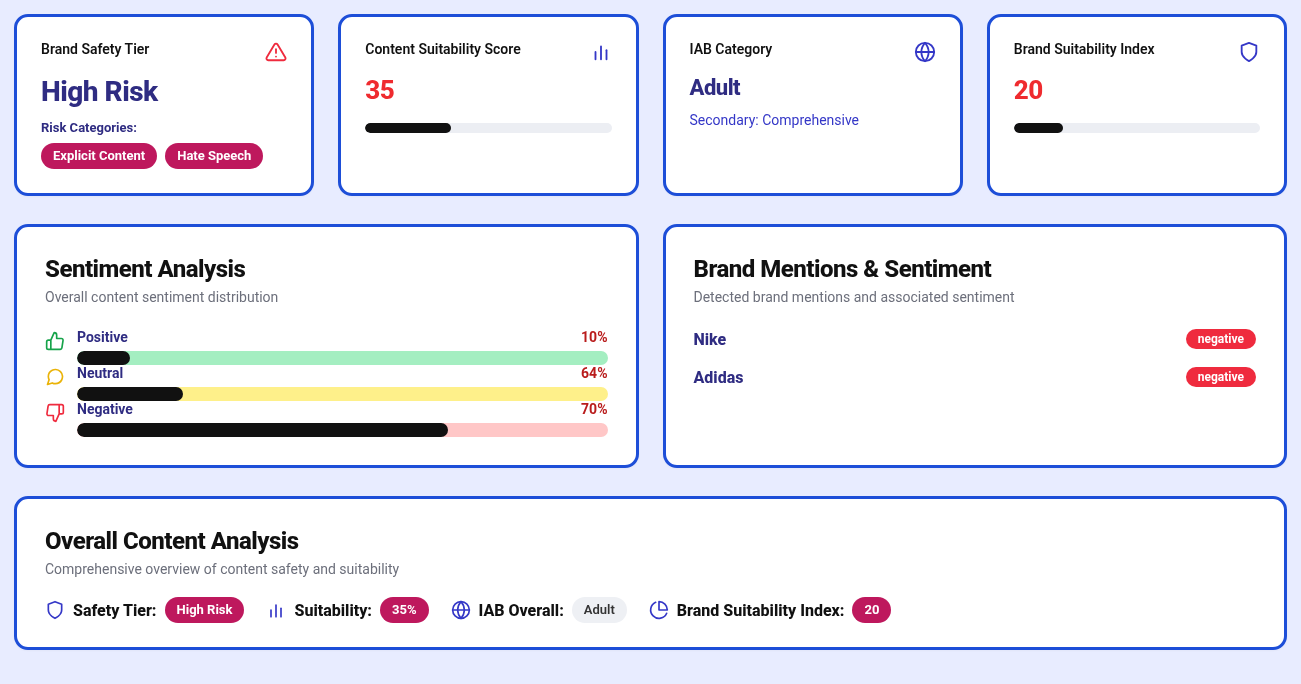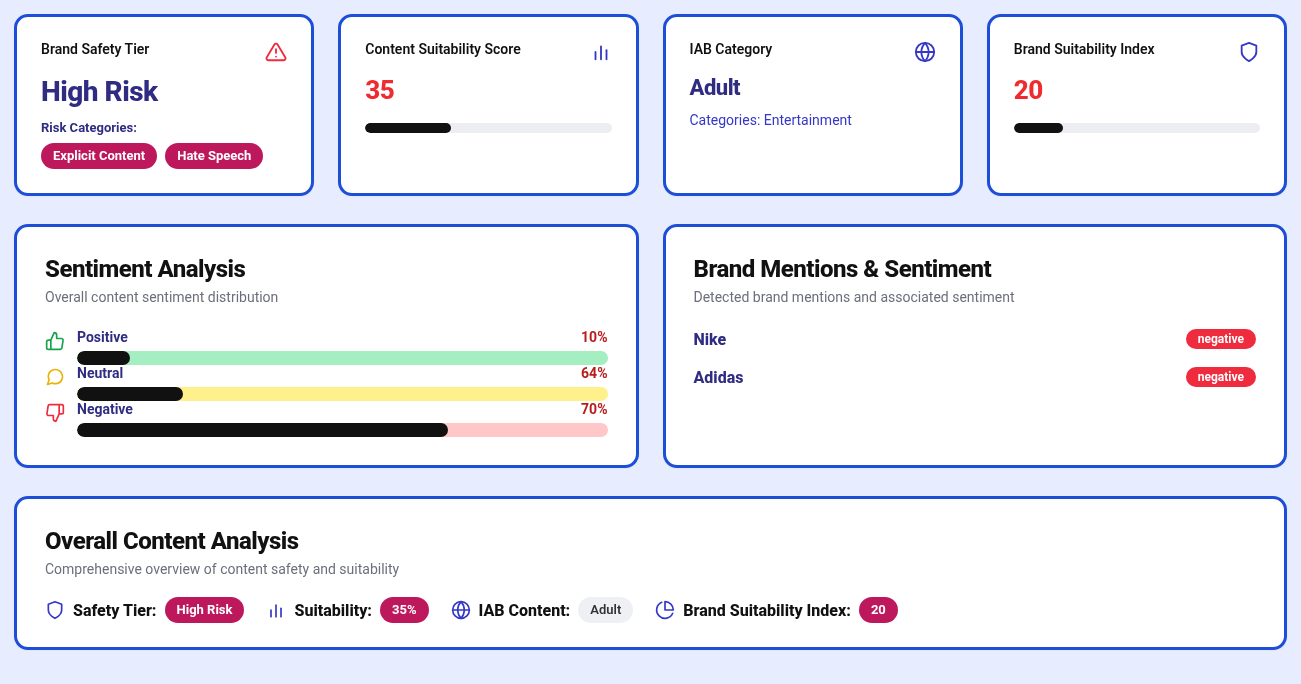--- a/index.html
+++ b/index.html
@@ -239,21 +239,21 @@
       <div class="stat-title">IAB Category</div>
       <div class="icon-slot">
         <svg viewBox="0 0 24 24" fill="none" stroke="#3437c7" stroke-width="2" stroke-linecap="round" stroke-linejoin="round">
           <circle cx="12" cy="12" r="10"></circle>
           <line x1="2" y1="12" x2="22" y2="12"></line>
           <path d="M12 2a15.3 15.3 0 0 1 4 10 15.3 15.3 0 0 1-4 10 15.3 15.3 0 0 1-4-10 15.3 15.3 0 0 1 4-10z"></path>
         </svg>
       </div>
     </div>
     <div class="big-value purple" style="font-size:22px;">Adult</div>
-    <div class="secondary-line">Categories: Entertainment</div>
+    <div class="secondary-line">Secondary: Comprehensive</div>
   </div>
 
   <div class="card">
     <div class="stat-head">
       <div class="stat-title">Brand Suitability Index</div>
       <div class="icon-slot">
         <svg viewBox="0 0 24 24" fill="none" stroke="#3437c7" stroke-width="2" stroke-linecap="round" stroke-linejoin="round">
           <path d="M12 22s8-4 8-10V5l-8-3-8 3v7c0 6 8 10 8 10z"></path>
         </svg>
       </div>
@@ -369,21 +369,21 @@
     </div>
 
     <div class="ov-item">
       <div class="ov-icon">
         <svg viewBox="0 0 24 24" fill="none" stroke="#3437c7" stroke-width="2" stroke-linecap="round" stroke-linejoin="round">
           <circle cx="12" cy="12" r="10"></circle>
           <line x1="2" y1="12" x2="22" y2="12"></line>
           <path d="M12 2a15.3 15.3 0 0 1 4 10 15.3 15.3 0 0 1-4 10 15.3 15.3 0 0 1-4-10 15.3 15.3 0 0 1 4-10z"></path>
         </svg>
       </div>
-      <span class="ov-label">IAB Content:</span>
+      <span class="ov-label">IAB Overall:</span>
       <span class="chip gray">Adult</span>
     </div>
 
     <div class="ov-item">
       <div class="ov-icon">
         <svg viewBox="0 0 24 24" fill="none" stroke="#3437c7" stroke-width="2" stroke-linecap="round" stroke-linejoin="round">
           <path d="M21.21 15.89A10 10 0 1 1 8 2.83"></path>
           <path d="M22 12A10 10 0 0 0 12 2v10z"></path>
         </svg>
       </div>

